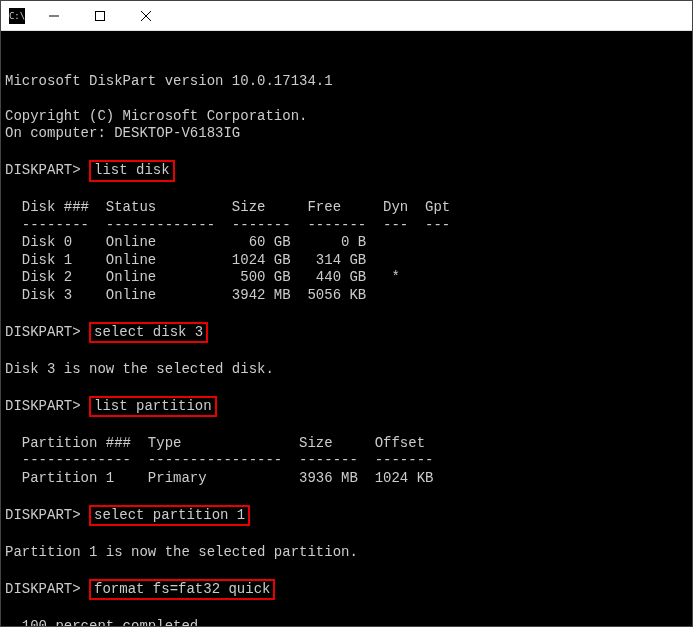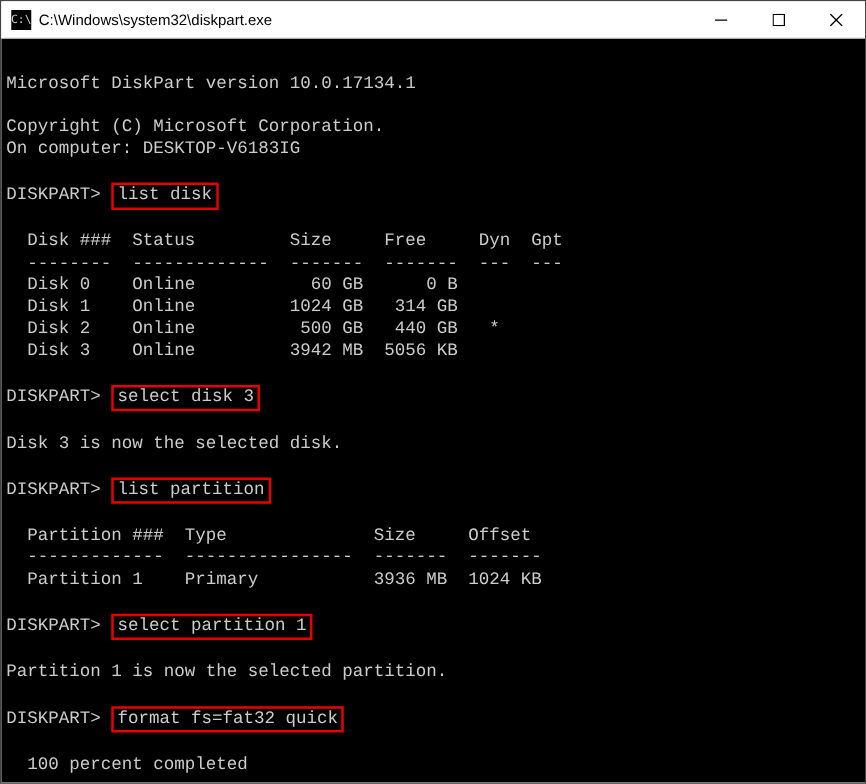--- a/index.html
+++ b/index.html
@@ -49,37 +49,36 @@
       color: #000;
       cursor: pointer;
     }
     .win-btn svg { width: 10px; height: 10px; }
     .terminal {
       background: #000;
       color: #ccc;
       font-family: Consolas, 'Courier New', monospace;
       font-size: 14px;
       line-height: 1.25;
-      padding: 10px 4px;
+      padding: 24px 4px;
       height: calc(100% - 30px);
       white-space: pre;
       overflow: hidden;
     }
     .hl {
       border: 2px solid #e60000;
       padding: 0 3px;
       display: inline-block;
     }
   </style>
 </head>
 <body>
 
 <div class="title-bar">
   <span class="title-icon">C:\</span>
-  <span class="title-text">C:\Windows\system32\diskpart.exe</span>
   <div class="win-controls">
     <div class="win-btn">
       <svg viewBox="0 0 10 10">
           <line x1="0" y1="5" x2="10" y2="5" stroke="#000" stroke-width="1"></line>
         </svg>
     </div>
     <div class="win-btn">
       <svg viewBox="0 0 10 10">
           <rect x="0.5" y="0.5" width="9" height="9" fill="none" stroke="#000" stroke-width="1"></rect>
         </svg>

